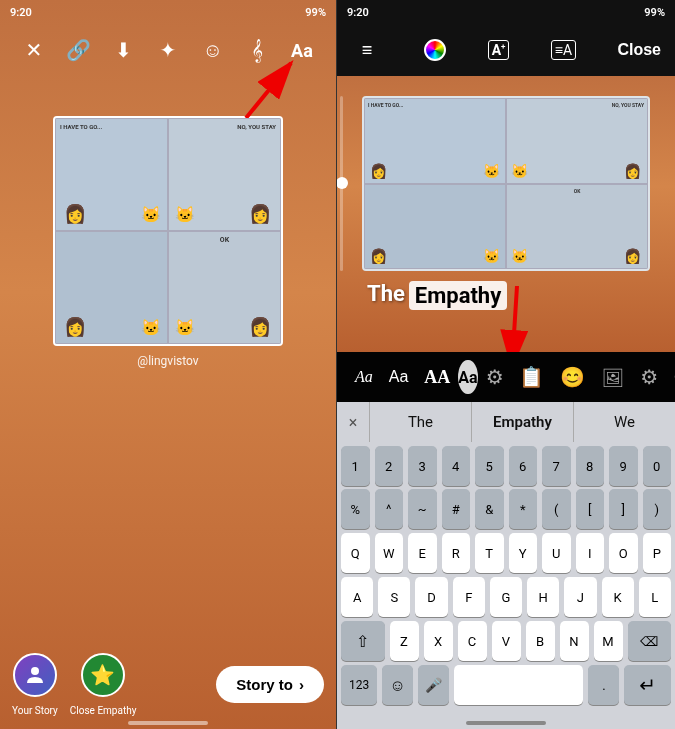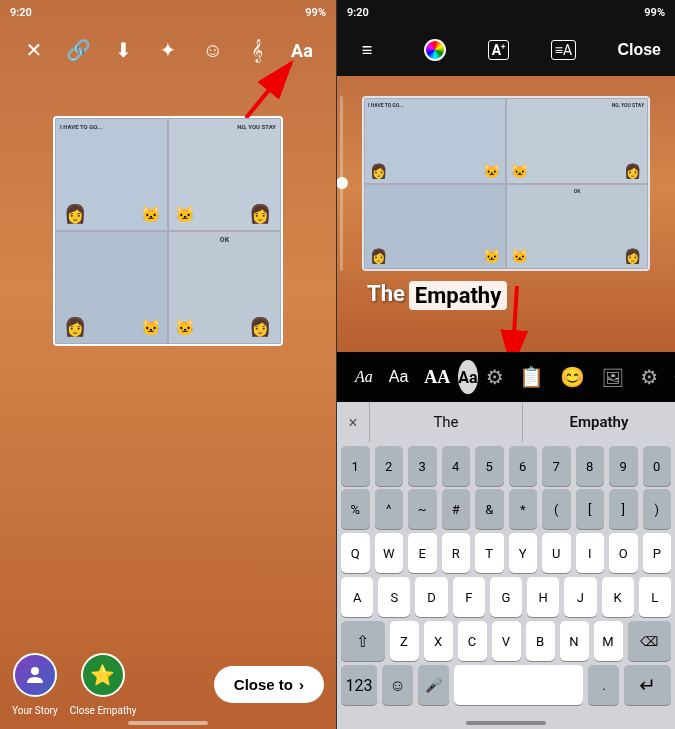--- a/index.html
+++ b/index.html
@@ -343,21 +343,21 @@
       cursor: pointer;
       font-weight: 400;
     }
     .key.dark {
       background: #adb5bd;
       color: #000;
     }
     .key.shift { min-width: 40px; flex: 1.5; font-size: 16px; }
     .key.backspace { min-width: 40px; flex: 1.5; }
     .key.space { flex: 5; }
-    .key.num123 { min-width: 36px; flex: 1.4; font-size: 16px; text-align: center; }
+    .key.num123 { min-width: 36px; flex: 1.4; font-size: 12px; text-align: center; }
     .key.emoji { min-width: 30px; flex: 1.2; font-size: 16px; }
     .key.mic { flex: 1.2; font-size: 14px; }
     .key.enter { flex: 1.8; background: #adb5bd; font-size: 20px; }
     .key.period { flex: 1.2; }
     .home-indicator-right {
       height: 20px;
       background: #d1d3d9;
       display: flex; align-items: flex-end; justify-content: center;
       padding-bottom: 4px;
     }
@@ -432,37 +432,38 @@
       <span class="small-cat" style="position:absolute;bottom:6px;right:6px;">🐱</span>
       <span class="small-person" style="position:absolute;bottom:6px;left:8px;">👩</span>
     </div>
     <div class="comic-panel cp4">
       <span style="position:absolute;top:4px;left:50%;transform:translateX(-50%);font-size:7px;font-weight:700;color:#333;">OK</span>
       <span class="small-cat" style="position:absolute;bottom:6px;left:6px;">🐱</span>
       <span class="small-person" style="position:absolute;bottom:6px;right:8px;">👩</span>
     </div>
   </div>
 
+  <div class="username-tag">@lingvistov</div>
 
   <div class="bottom-bar-left">
     <div class="avatar-group">
       <div class="avatar-circle avatar-your-story">
         <svg width="24" height="24" viewBox="0 0 24 24" fill="white">
           <circle cx="12" cy="8" r="4"></circle>
           <path d="M4 20 Q4 14 12 14 Q20 14 20 20"></path>
         </svg>
       </div>
       <div class="avatar-label">Your Story</div>
     </div>
     <div class="avatar-group">
       <div class="avatar-circle avatar-close-friends" style="font-size:20px;display:flex;align-items:center;justify-content:center;">⭐</div>
       <div class="avatar-label">Close Empathy</div>
     </div>
     <button class="send-to-btn">
-      <span>Close to</span>
+      <span>Story to</span>
       <span>›</span>
     </button>
   </div>
 
   <div class="home-indicator-left"></div>
 </div>
 
 <div class="divider-line"></div>
 
 <div class="right-panel">
@@ -537,20 +538,21 @@
     <div class="font-style-btn" style="font-size:18px;color:#aaa;">🖼</div>
     <div class="font-style-btn" style="font-size:20px;color:#aaa;">⚙</div>
     <div class="font-style-btn" style="font-size:18px;color:#aaa;">ⓘ</div>
 
   </div>
 
   <div class="autocomplete-row">
     <div class="autocomplete-close">×</div>
     <div class="autocomplete-item">The</div>
     <div class="autocomplete-item selected">Empathy</div>
+    <div class="autocomplete-item">We</div>
   </div>
 
   <div class="keyboard-area">
 
     <div class="num-row">
       <div class="key dark">1</div>
       <div class="key dark">2</div>
       <div class="key dark">3</div>
       <div class="key dark">4</div>
       <div class="key dark">5</div>

